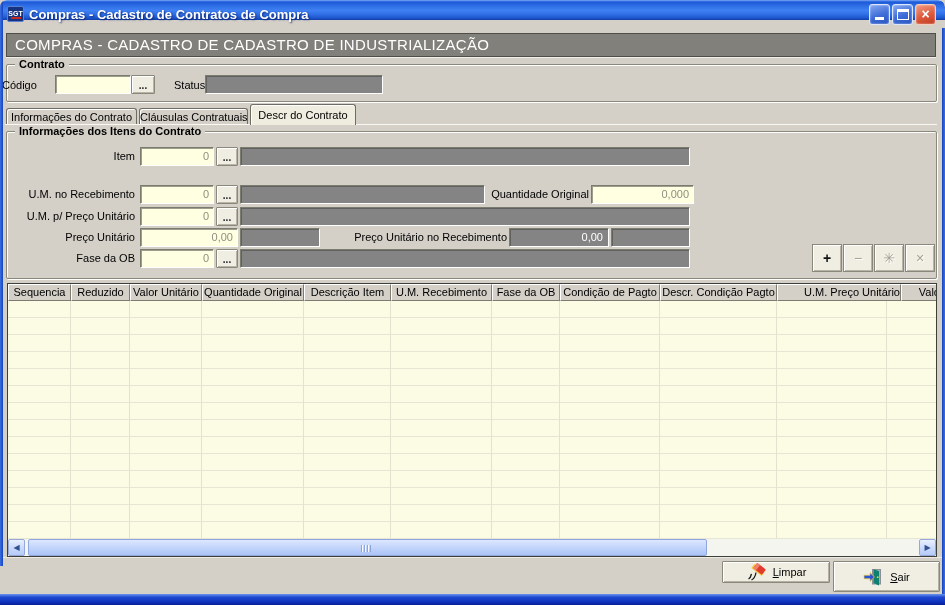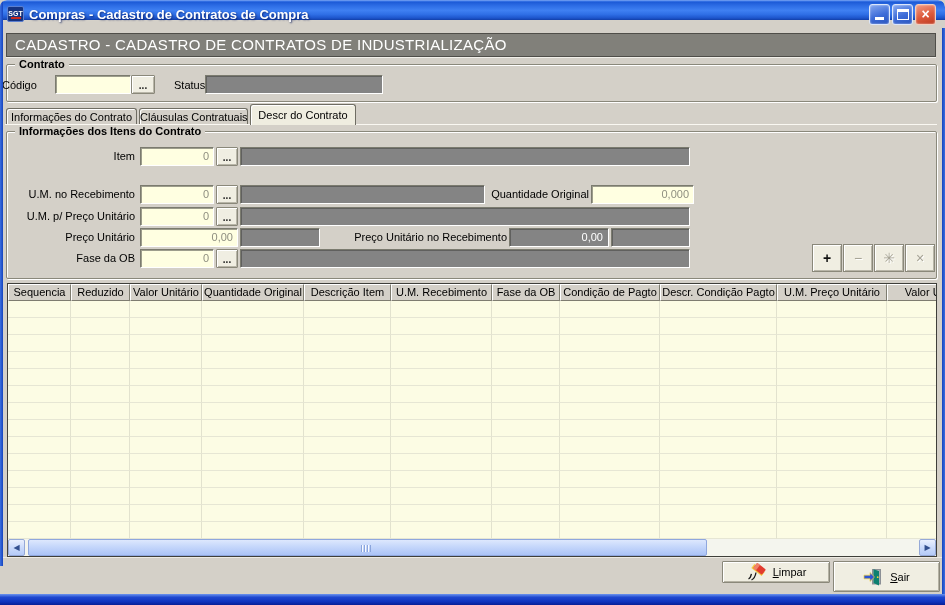--- a/index.html
+++ b/index.html
@@ -105,21 +105,21 @@
       <span class="glyph-min"></span>
     </div>
     <div class="tb" style="left:892px">
       <span class="glyph-max"></span>
     </div>
     <div class="tb close" style="left:915px">
       <span class="glyph-close">×</span>
     </div>
   </div>
 
-  <div class="caption">CADASTRO - CADASTRO DE CONTRATOS DE INDUSTRIALIZAÇÃO</div>
+  <div class="caption">COMPRAS - CADASTRO DE CADASTRO DE INDUSTRIALIZAÇÃO</div>
 
   <div class="groupbox" style="left:6px;top:64px;width:931px;height:38px">
     <span class="legend">Contrato</span>
   </div>
   <div class="lbl" style="left:2px;top:79px">Código</div>
   <div class="field ylw" style="left:55px;top:75px;width:76px;height:19px">
     <span class="val-left"></span>
   </div>
   <button class="dots" style="left:131px;top:75px;width:24px;height:19px">...</button>
   <div class="lbl" style="left:174px;top:79px">Status</div>
@@ -210,21 +210,21 @@
     <div class="ghead">
         <div class="ghc" style="width: 63px;">Sequencia</div>
         <div class="ghc" style="width: 59px;">Reduzido</div>
         <div class="ghc" style="width: 72px;">Valor Unitário</div>
         <div class="ghc" style="width: 102px;">Quantidade Original</div>
         <div class="ghc" style="width: 87px;">Descrição Item</div>
         <div class="ghc" style="width: 101px;">U.M. Recebimento</div>
         <div class="ghc" style="width: 68px;">Fase da OB</div>
         <div class="ghc" style="width: 100px;">Condição de Pagto</div>
         <div class="ghc" style="width: 117px;">Descr. Condição Pagto</div>
-        <div class="ghc" style="width: 110px;">U.M. Preço Unitário</div>
+        <div class="ghc" style="width: 124px; text-align: right;">U.M. Preço Unitário</div>
         <div class="ghc" style="width: 80px;">Valor Uni</div>
       </div>
     <div class="gbody">
         <div class="grw">
           <div class="gbc" style="width: 63px;"></div>
           <div class="gbc" style="width: 59px;"></div>
           <div class="gbc" style="width: 72px;"></div>
           <div class="gbc" style="width: 102px;"></div>
           <div class="gbc" style="width: 87px;"></div>
           <div class="gbc" style="width: 101px;"></div>

